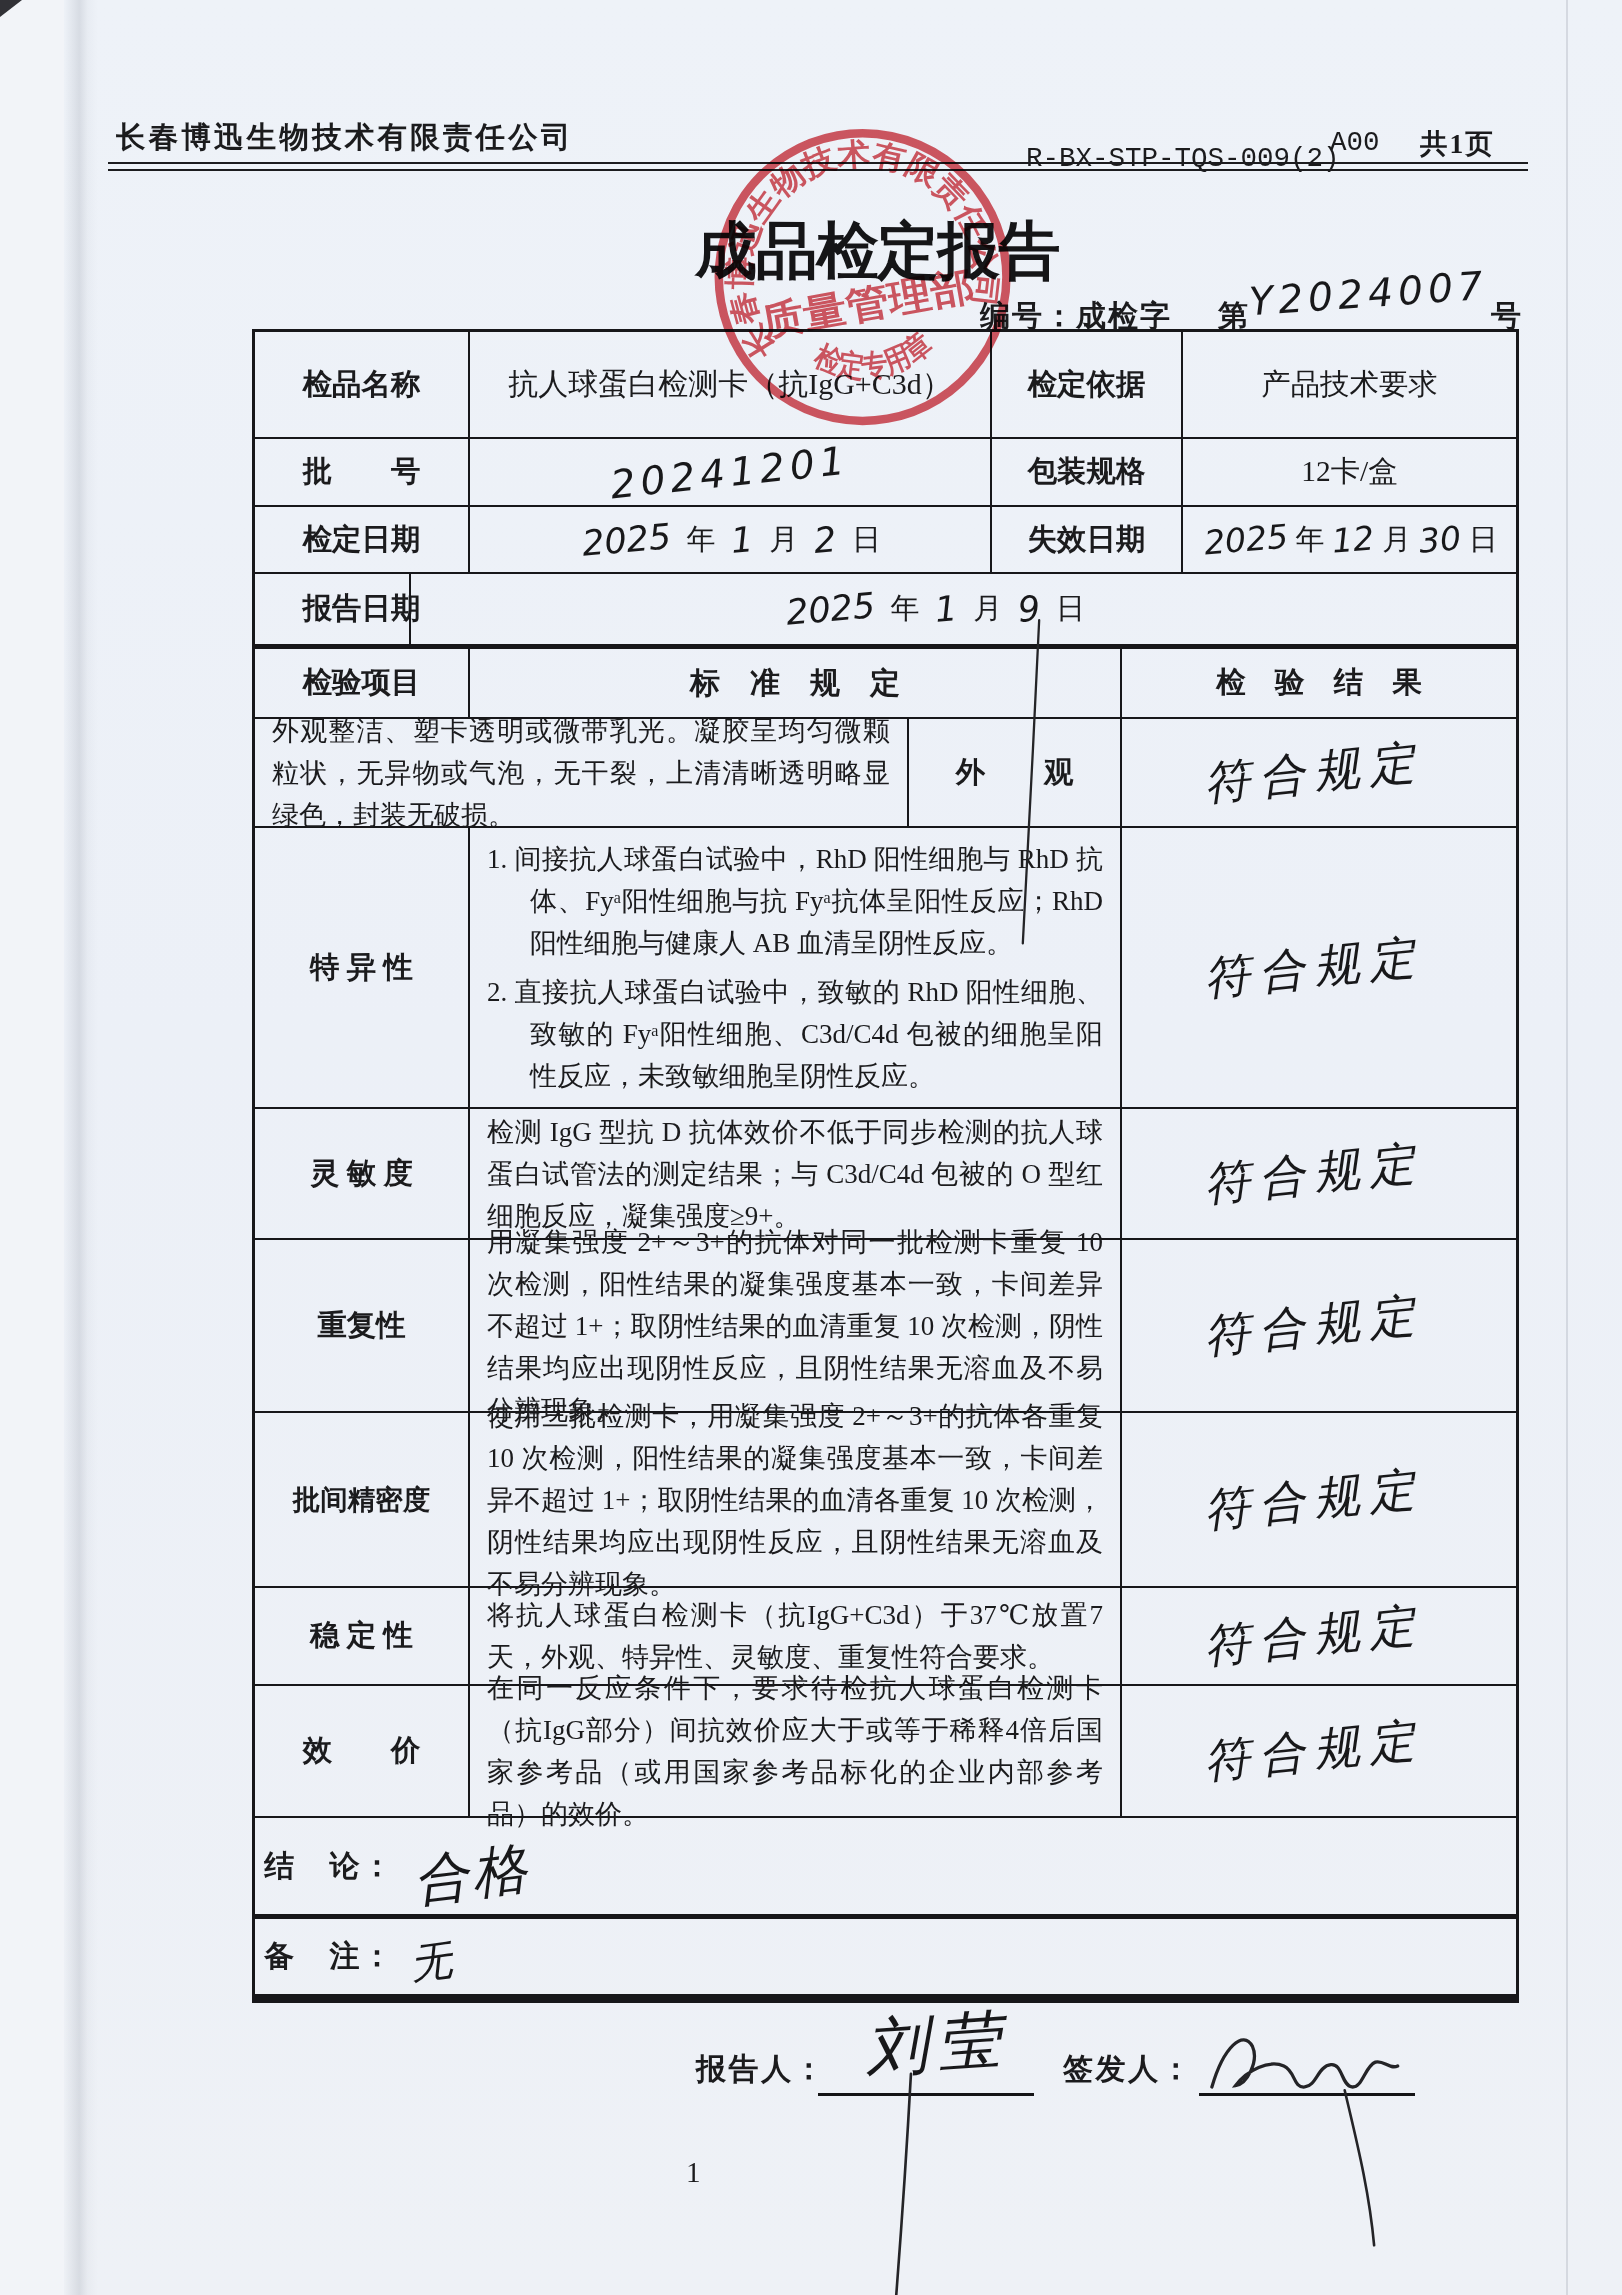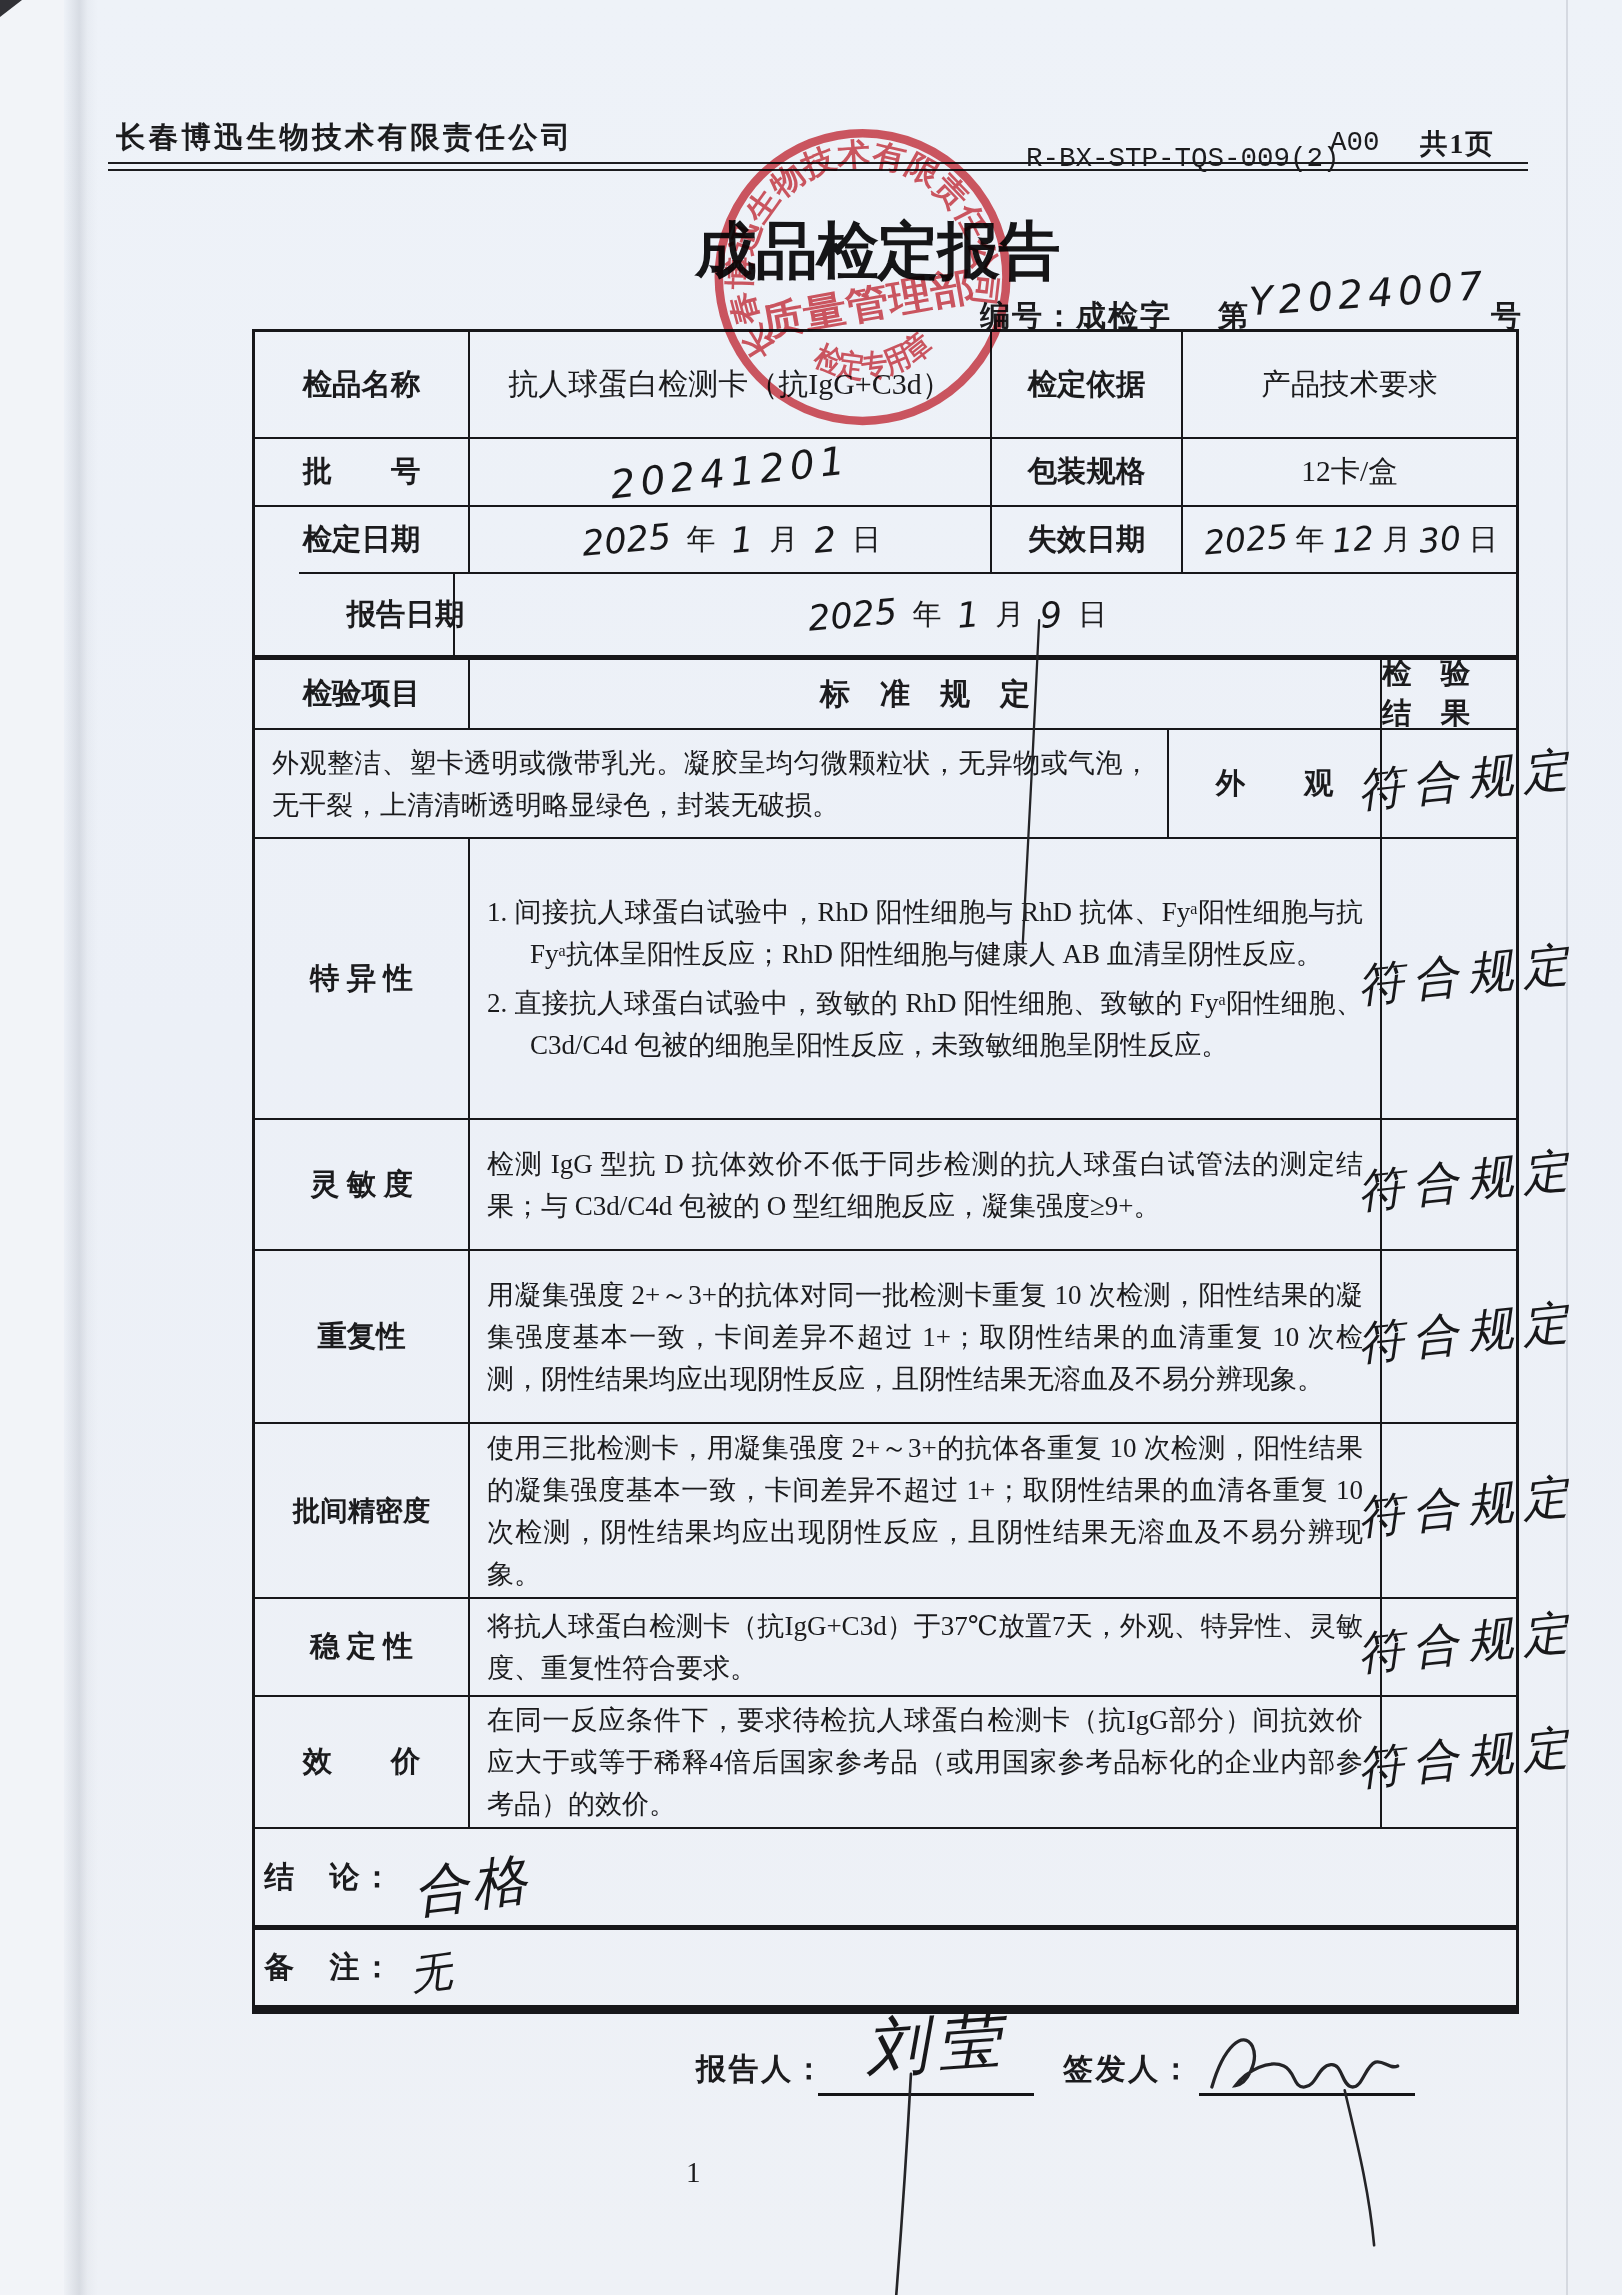--- a/index.html
+++ b/index.html
@@ -35,21 +35,21 @@
   .row{display:flex;box-sizing:border-box;border-top:2.6px solid #17171a;}
   .row:first-child{border-top:none;}
   .row.thick{border-top-width:5.9px;}
   .cell{box-sizing:border-box;border-left:2.6px solid #17171a;display:flex;align-items:center;overflow:visible;}
   .cell:first-child{border-left:none;}
   .c-label{width:213px;justify-content:center;font-size:29.4px;font-weight:600;text-align:center;}
   .c-v2{width:522px;justify-content:center;font-size:30px;}
   .c-v3{width:191px;justify-content:center;font-size:29.4px;font-weight:600;}
   .c-v4{flex:1;justify-content:center;font-size:29.4px;}
   .c-merged{flex:1;justify-content:center;font-size:29.4px;}
-  .c-spec{width:912px;flex-direction:column;justify-content:center;align-items:stretch;
+  .c-spec{width:652px;flex-direction:column;justify-content:center;align-items:stretch;
     padding:7px 17px;font-size:27px;line-height:42px;text-align:justify;}
   .c-spec p{margin:3.9px 0;}
   .c-spec .li{padding-left:43px;text-indent:-43px;}
   .c-result{flex:1;position:relative;}
   .hw-result{position:absolute;left:-25px;top:50%;width:110%;text-align:center;
     transform:translateY(-50%) rotate(-6deg);font-size:46px;letter-spacing:9.2px;white-space:nowrap;}
   .hw-batch{font-size:39px;letter-spacing:5.2px;transform:rotate(-6deg);}
   .hw-num{font-size:35px;margin:0 9.2px;transform:rotate(-5deg);}
   .hw-num-sm{font-size:33px;margin:0 5.2px;transform:rotate(-5deg);}
   .unit{font-size:29px;margin:0 6.5px;}
@@ -123,21 +123,21 @@
       <div class="cell c-v4">
         <span class="hw hw-num-sm">2025</span>
         <span class="unit" style="margin:0 2.6px;">年</span>
         <span class="hw hw-num-sm">12</span>
         <span class="unit" style="margin:0 2.6px;">月</span>
         <span class="hw hw-num-sm">30</span>
         <span class="unit" style="margin:0 2.6px;">日</span>
       </div>
     </div>
 
-    <div class="row" style="height:83px;margin-left:44px;">
+    <div class="row" style="height:72px;">
       <div class="cell c-label">报告日期</div>
       <div class="cell c-merged shift-left">
         <span class="hw hw-num">2025</span>
         <span class="unit">年</span>
         <span class="hw hw-num">1</span>
         <span class="unit">月</span>
         <span class="hw hw-num">9</span>
         <span class="unit">日</span>
       </div>
     </div>

